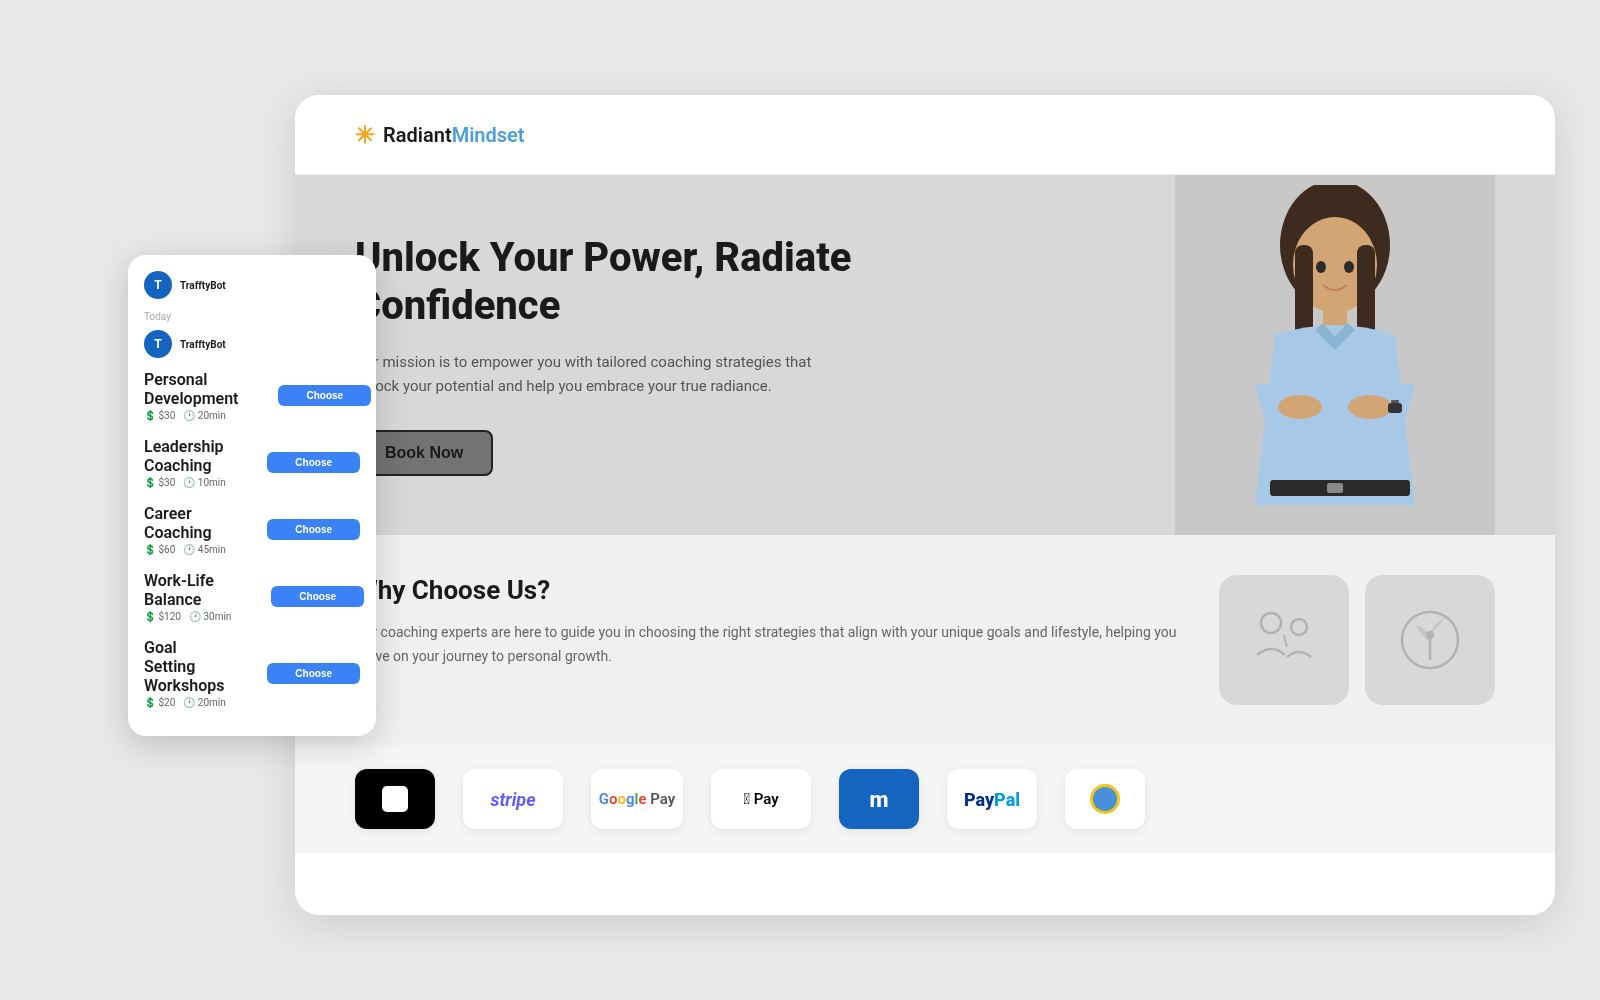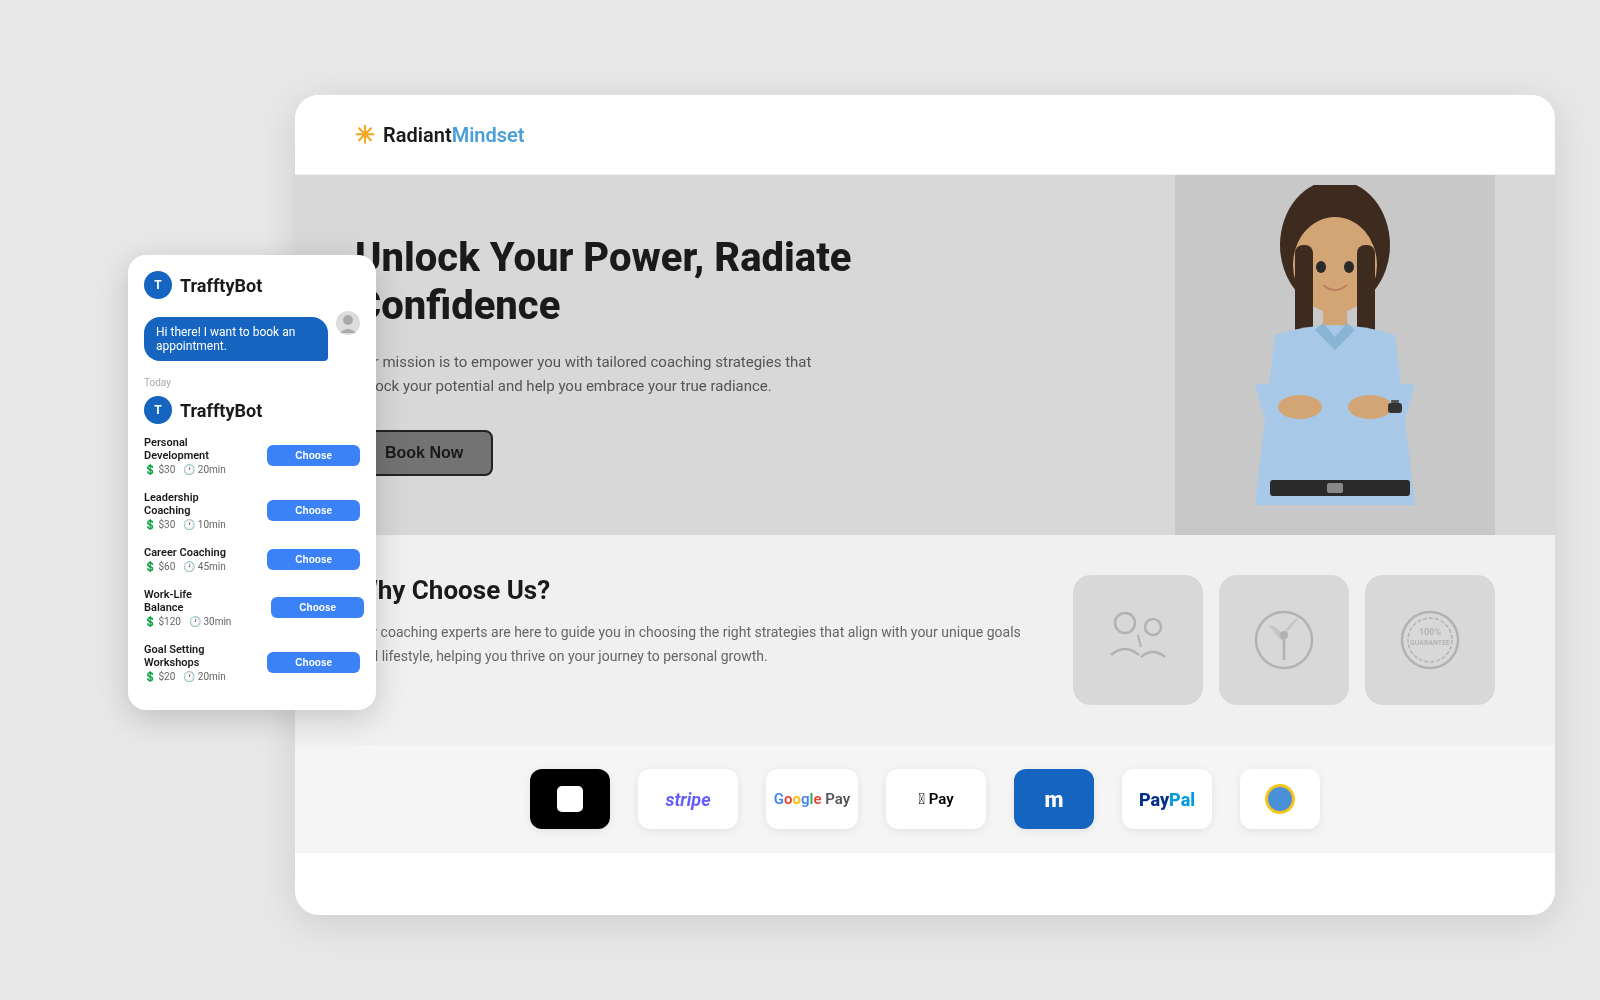--- a/index.html
+++ b/index.html
@@ -164,21 +164,20 @@
     .why-icon-box svg {
       opacity: 0.6;
     }
 
     
     .payment-section {
       background: #f5f5f5;
       padding: 24px 60px;
       display: flex;
       align-items: center;
-      justify-content: center;
       gap: 28px;
     }
     .payment-badge {
       background: #fff;
       border-radius: 12px;
       padding: 12px 20px;
       display: flex;
       align-items: center;
       justify-content: center;
       height: 60px;
@@ -214,21 +213,21 @@
       background: #1565c0;
       border-radius: 50%;
       display: flex;
       align-items: center;
       justify-content: center;
       font-size: 12px;
       color: #fff;
       font-weight: 700;
     }
     .chat-bot-name {
-      font-size: 18px;
+      font-size: 10px;
       font-weight: 700;
       color: #1a1a1a;
     }
     .chat-messages {
       margin-bottom: 8px;
     }
     .chat-msg-bot {
       font-size: 12px;
       color: #333;
       margin-bottom: 4px;
@@ -273,21 +272,21 @@
     }
     .service-item {
       display: flex;
       align-items: center;
       justify-content: space-between;
       margin-bottom: 8px;
       padding: 4px 0;
     }
     .service-info {}
     .service-name {
-      font-size: 11px;
+      font-size: 16px;
       font-weight: 600;
       color: #1a1a1a;
     }
     .service-meta {
       display: flex;
       gap: 8px;
       margin-top: 2px;
     }
     .service-meta span {
       font-size: 10px;
@@ -384,28 +383,20 @@
       <div class="why-icon-box">
         <svg width="70" height="70" viewBox="0 0 70 70">
           <circle cx="35" cy="35" r="28" fill="none" stroke="#999" stroke-width="2.5"></circle>
           <path d="M35 55 L35 30" stroke="#999" stroke-width="2.5"></path>
           <path d="M35 38 Q25 28 20 20 Q30 22 35 32" fill="#999" opacity="0.5"></path>
           <path d="M35 30 Q45 20 50 12 Q42 16 35 28" fill="#999" opacity="0.5"></path>
           <circle cx="35" cy="30" r="4" fill="#999"></circle>
         </svg>
       </div>
 
-      <div class="why-icon-box">
-        <svg width="70" height="70" viewBox="0 0 70 70">
-          <circle cx="35" cy="35" r="28" fill="none" stroke="#999" stroke-width="2.5"></circle>
-          <circle cx="35" cy="35" r="22" fill="none" stroke="#999" stroke-width="1.5" stroke-dasharray="4 2"></circle>
-          <text x="35" y="30" text-anchor="middle" font-size="9" fill="#999" font-weight="700">100%</text>
-          <text x="35" y="40" text-anchor="middle" font-size="7" fill="#999" font-weight="600">GUARANTEE</text>
-        </svg>
-      </div>
     </div>
   </div>
 
   <div class="payment-section">
 
     <div class="payment-badge" style="background:#000; border-radius:12px; width:60px; height:60px;">
       <div style="background:#fff; width:26px; height:26px; border-radius:5px;"></div>
     </div>
 
     <div class="payment-badge" style="width:100px;">
@@ -441,29 +432,20 @@
 </div>
 
 <div class="chat-widget">
 
   <div class="chat-header">
     <div class="chat-avatar">T</div>
     <span class="chat-bot-name">TrafftyBot</span>
   </div>
 
 
-  <div style="display:flex; align-items:flex-start; margin-bottom:8px;">
-    <span class="chat-msg-user">Hi there! I want to book an appointment.</span>
-    <div class="chat-user-avatar">
-      <svg width="24" height="24" viewBox="0 0 24 24">
-          <circle cx="12" cy="9" r="5" fill="#aaa"></circle>
-          <path d="M4 22 Q12 14 20 22" fill="#aaa"></path>
-        </svg>
-    </div>
-  </div>
 
   <div class="chat-divider">Today</div>
 
   <div class="chat-header2">
     <div class="chat-avatar">T</div>
     <span class="chat-bot-name">TrafftyBot</span>
   </div>
 
 
   <div>

